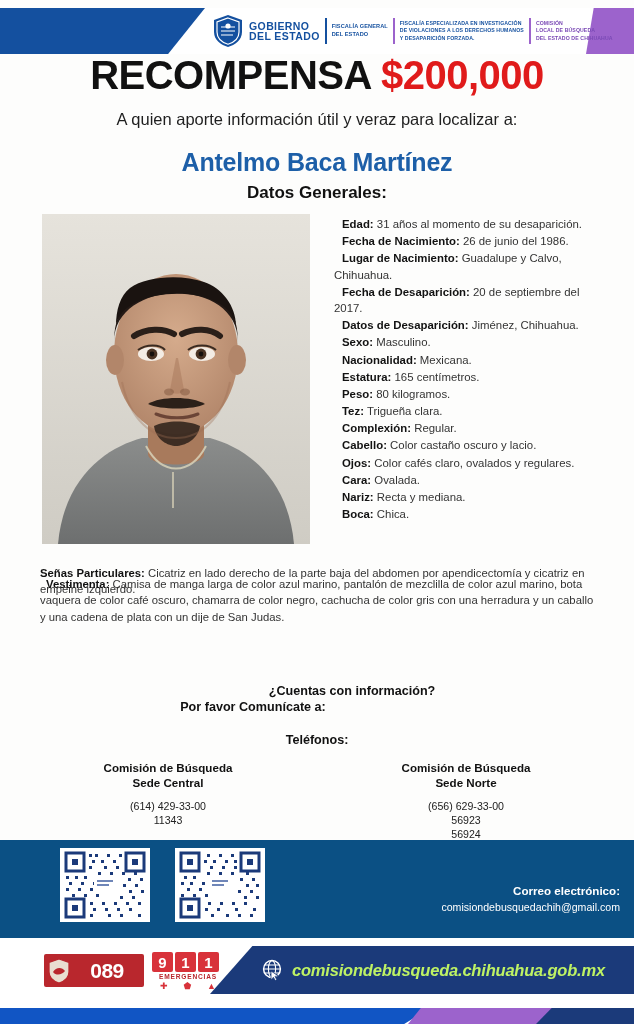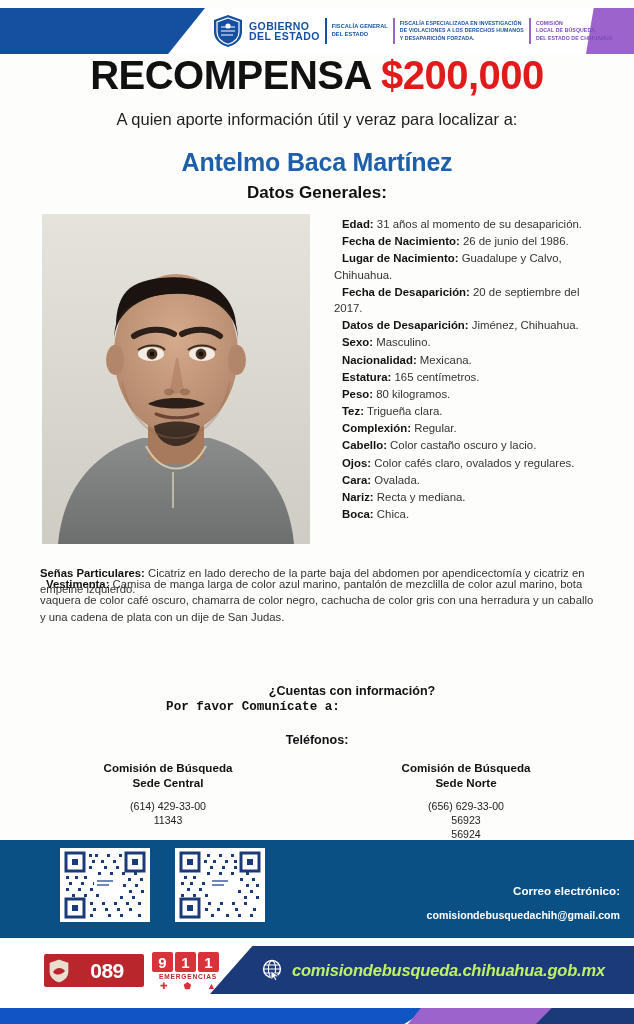--- a/index.html
+++ b/index.html
@@ -52,37 +52,37 @@
   .datalist b{color:#121212;font-weight:bold;padding-left:8px;}
 
   
   .para{position:absolute;left:40px;width:556px;font-size:11.3px;line-height:1.45;color:#333;text-align:left;}
   .para b{color:#111;}
   #senas{top:565px;}
   #vest{top:576px;text-indent:6px;}
 
   
   .q1{position:absolute;left:0;top:684px;width:634px;text-align:center;font-size:12.6px;font-weight:bold;color:#111;margin-left:35px;}
-  .q2{position:absolute;left:0;top:700px;width:506px;text-align:center;font-size:12.6px;font-weight:bold;color:#111;font-family:Liberation Mono, monospace;}
+  .q2{position:absolute;left:0;top:700px;width:506px;text-align:center;font-size:12.6px;font-weight:bold;color:#111;}
   .tel{position:absolute;left:0;top:733px;width:634px;text-align:center;font-size:12.6px;font-weight:bold;color:#111;}
   .office{position:absolute;top:760px;width:240px;text-align:center;}
   .office.left{left:48px;}
   .office.right{left:346px;}
   .office .oname{font-size:11.6px;font-weight:bold;color:#111;line-height:1.33;}
   .office .onums{margin-top:9px;font-size:10.6px;color:#222;line-height:1.32;}
 
   
   .qrband{position:absolute;left:0;top:840px;width:634px;height:98px;background:#0b5084;}
   .qrwrap{position:absolute;top:8px;display:flex;flex-direction:column;align-items:center;gap:32px;}
   .qrwrap.a{left:60px;} .qrwrap.b{left:175px;}
   .qrbox{width:90px;height:74px;background:#ffffff;padding:2px;box-sizing:border-box;}
   .qrcap{margin-top:3px;font-size:7.5px;color:#e8eef5;}
   .mailblk{position:absolute;left:320px;top:44px;width:300px;text-align:right;color:#ffffff;}
   .mailblk .mt{font-size:11.6px;font-weight:bold;}
-  .mailblk .mv{font-size:10.6px;margin-top:12px;font-weight:bold;}
+  .mailblk .mv{font-size:10.6px;margin-top:4px;}
 
   
   .footer{position:absolute;left:0;top:938px;width:634px;height:86px;background:#ffffff;padding-left:36px;}
   .f089{position:absolute;left:44px;top:16px;width:100px;height:33px;background:#c6b49a;
         border-radius:2px;display:flex;align-items:center;}
   .f089 .sh{width:22px;height:26px;margin-left:4px;}
   .f089 .num{flex:1;text-align:center;font-size:21px;font-weight:bold;color:#ffffff;letter-spacing:-.5px;
              -webkit-text-stroke:0;}
   .f089inner{position:absolute;left:44px;top:16px;width:100px;height:33px;background:#b9272d;border-radius:2px;}
   .f911{position:absolute;left:152px;top:14px;width:72px;}

